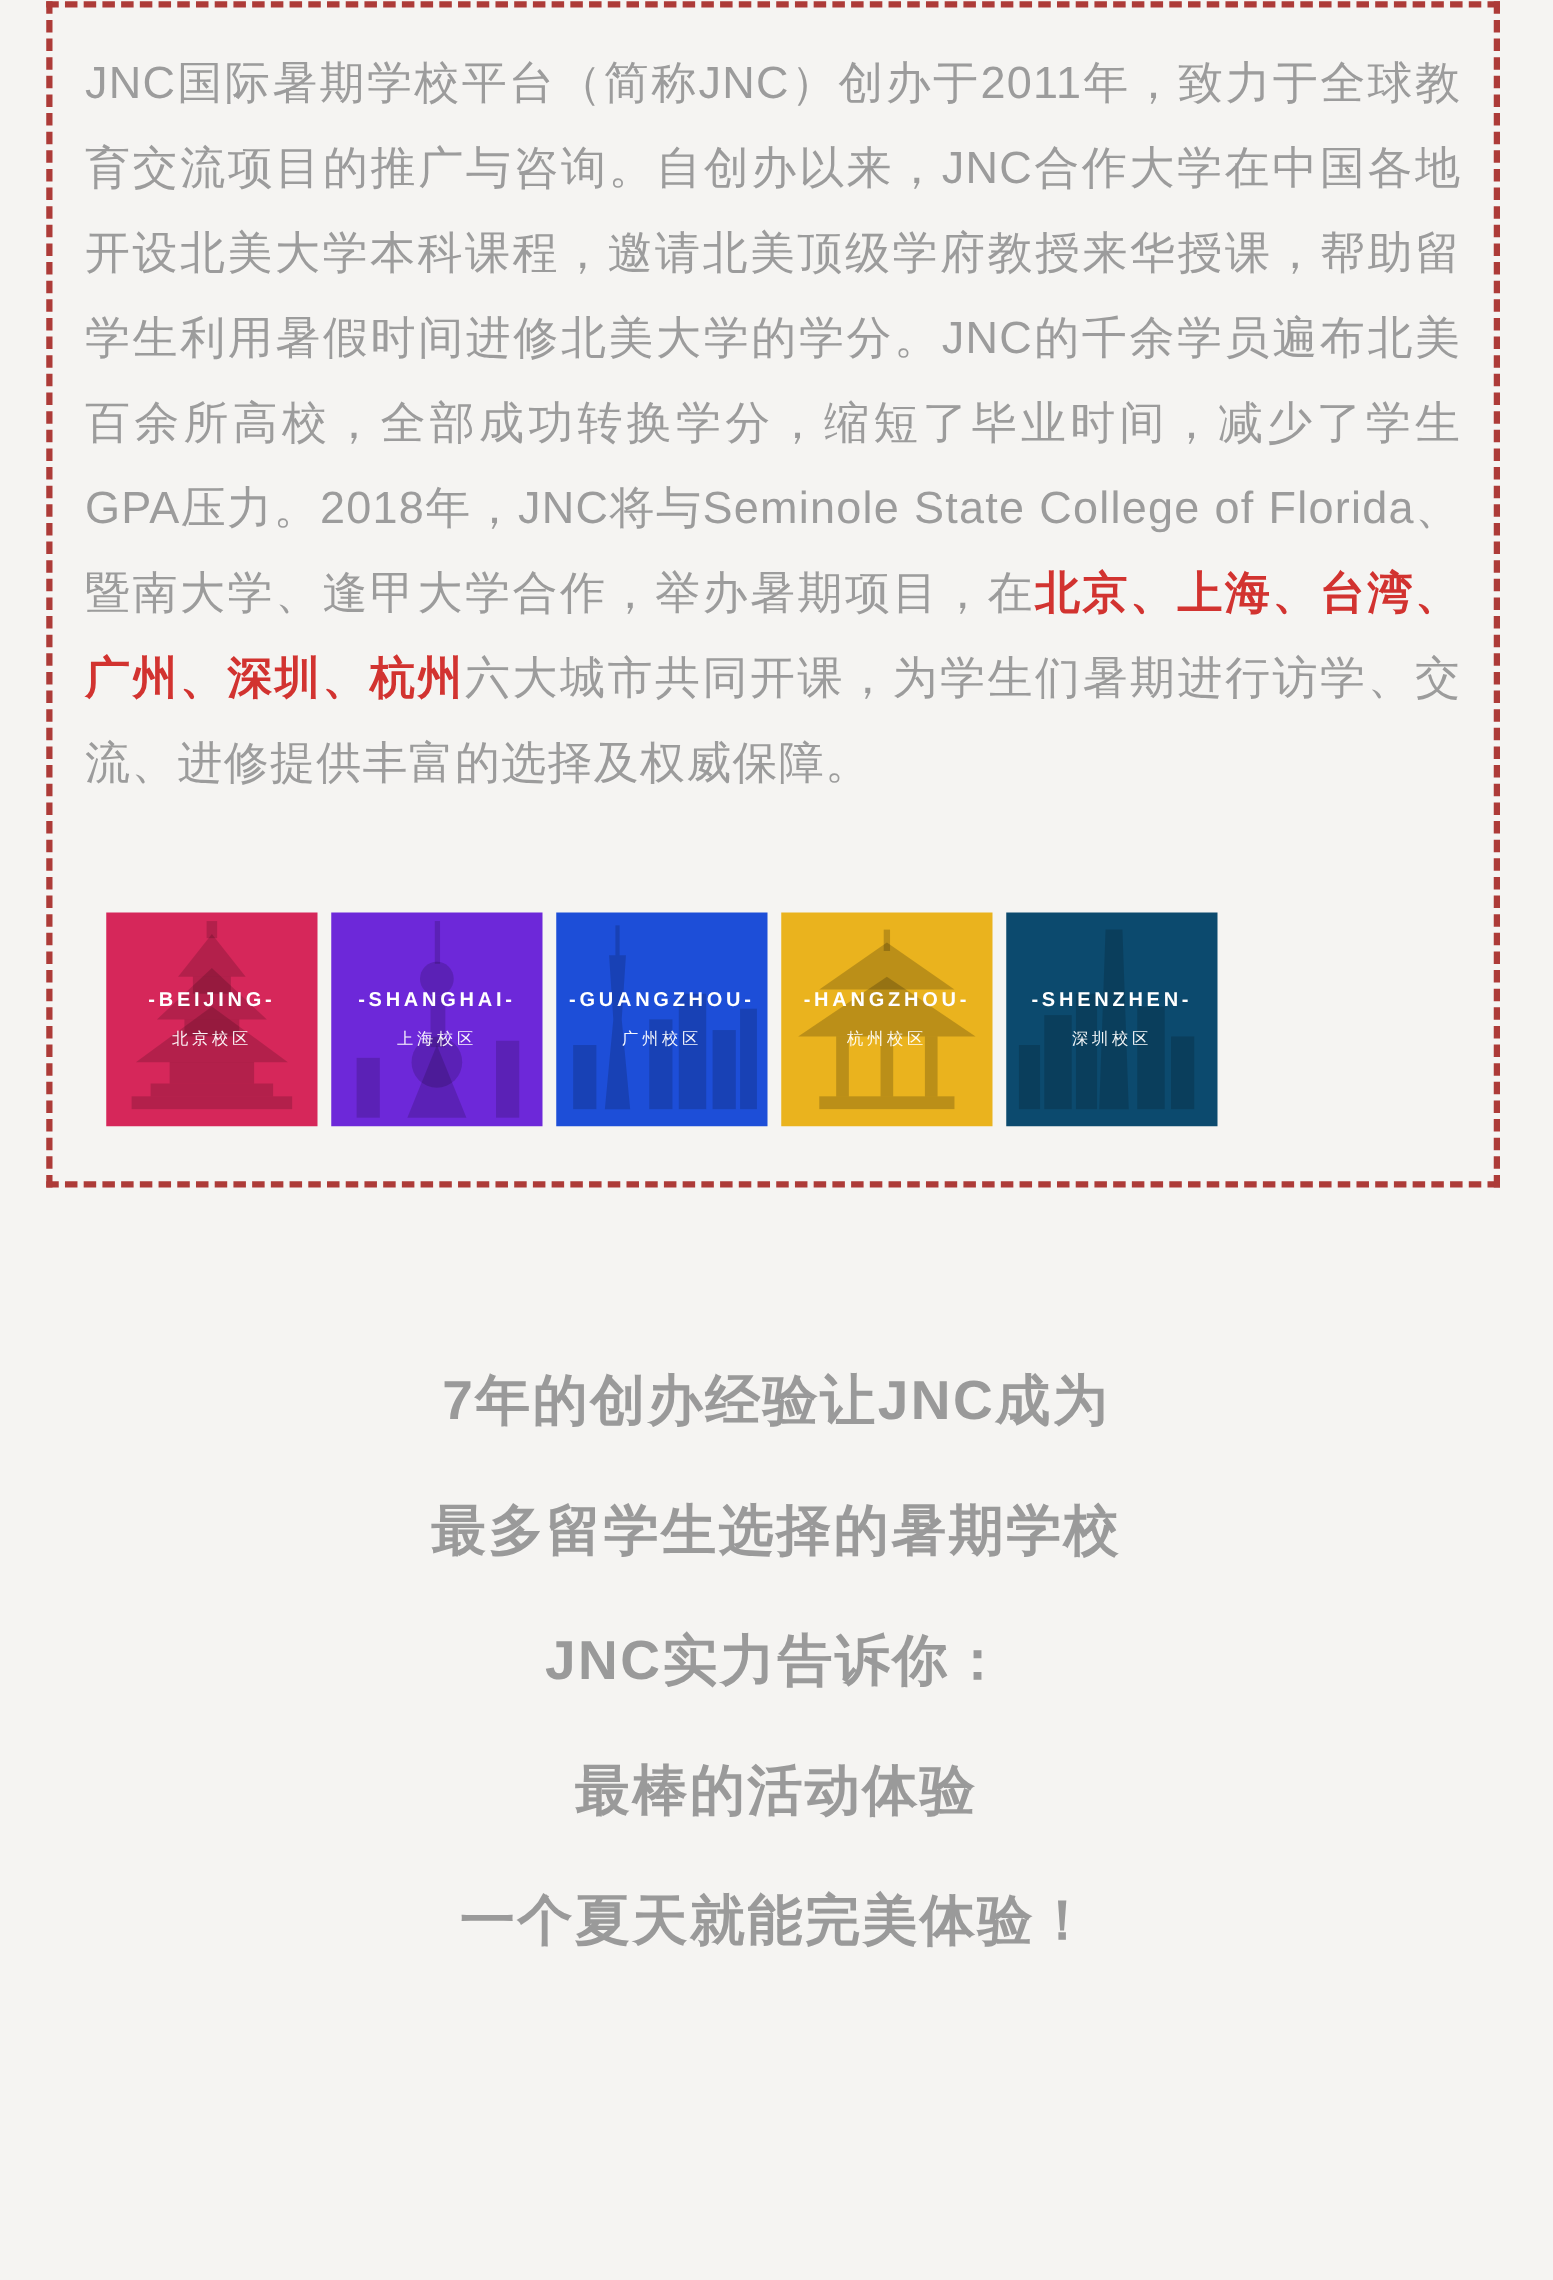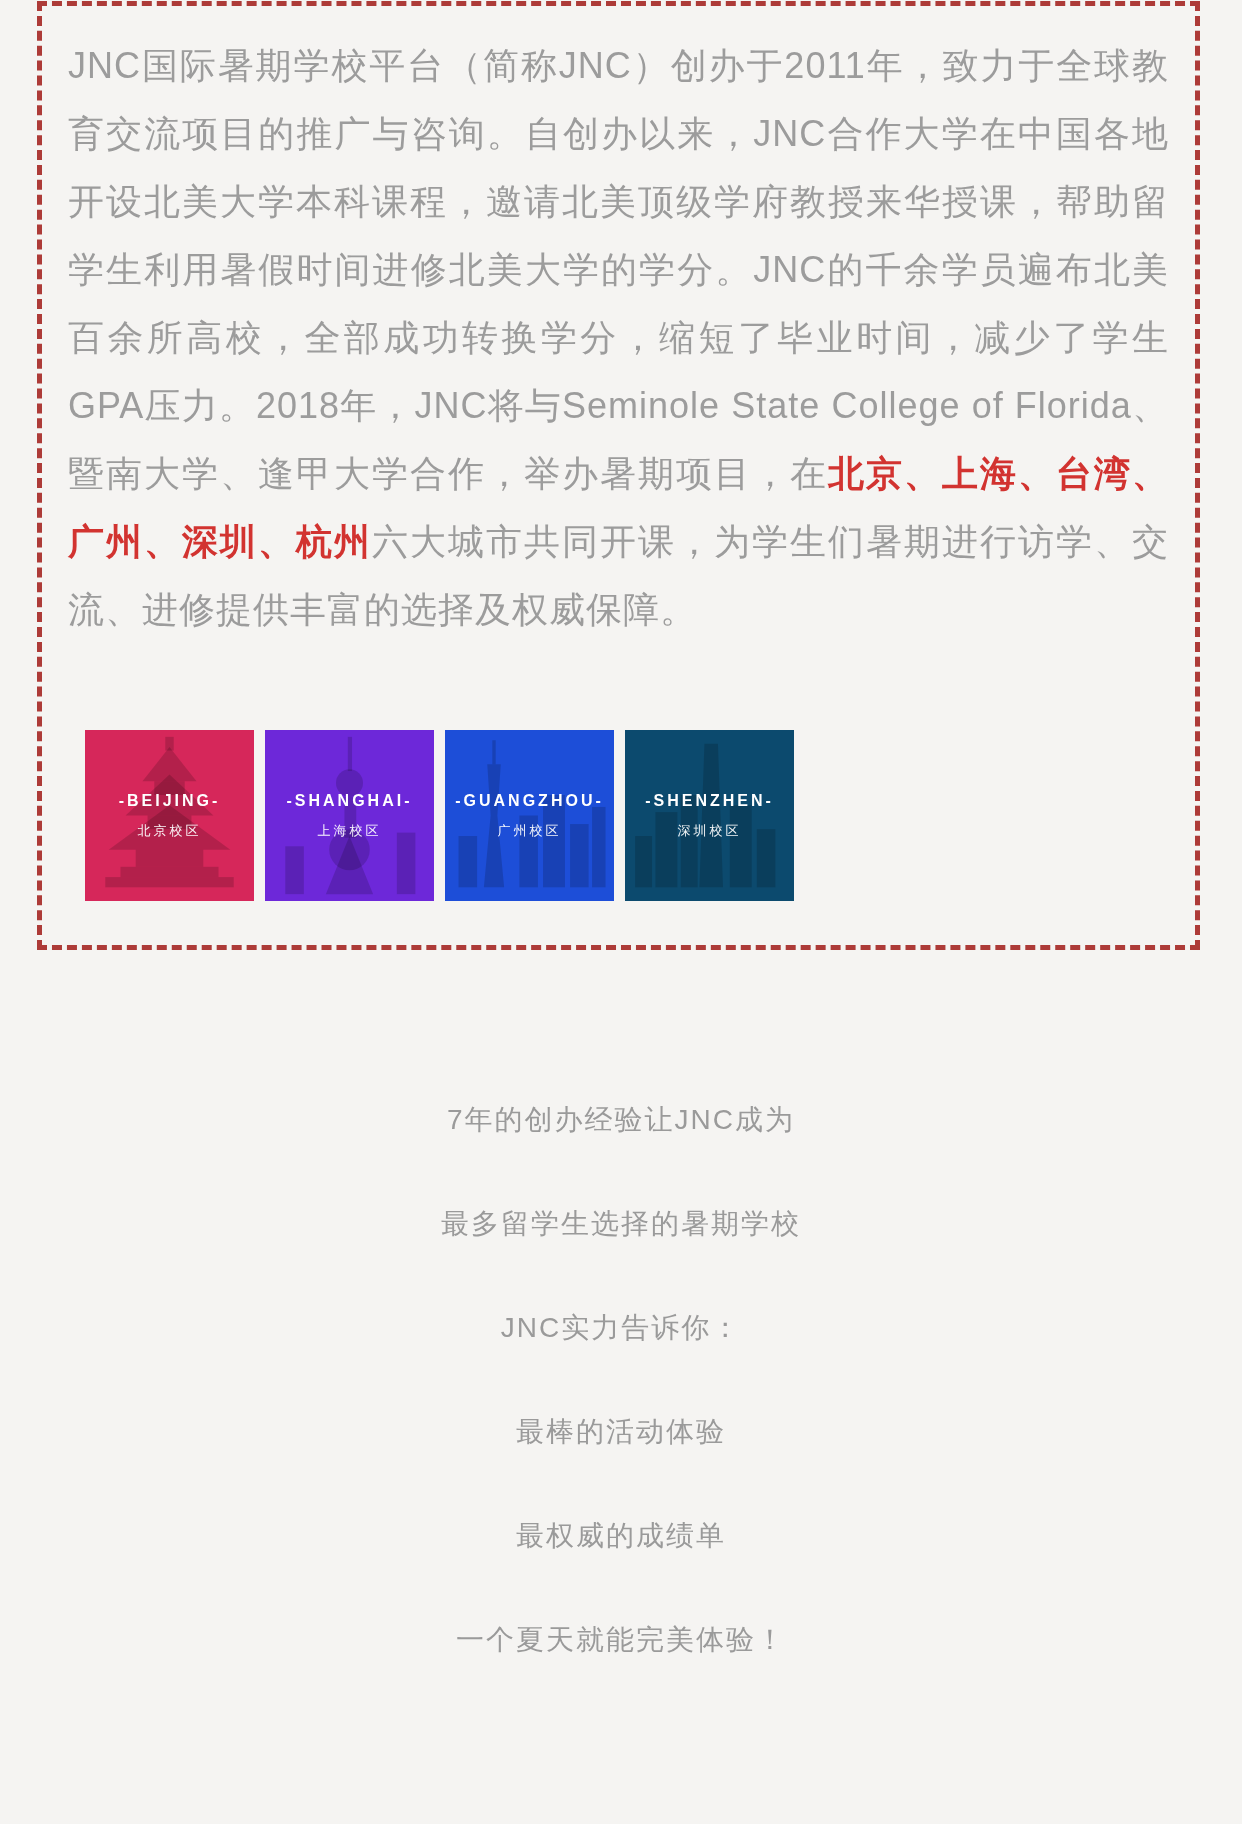--- a/index.html
+++ b/index.html
@@ -91,22 +91,22 @@
     top: 962px;
     width: 100%;
     padding-top: 106px;
     text-align: center;
   }
   .headline {
     height: 104px;
     display: flex;
     align-items: center;
     justify-content: center;
-    font-size: 28px;
-    font-weight: normal;
+    font-size: 44px;
+    font-weight: bold;
     letter-spacing: 2px;
   }
 </style>
 </head>
 <body>
 
 <div id="page" style="background: rgb(245, 244, 242);">
 
   <div class="intro-box" style="border-color: rgb(173, 59, 56);">
 
@@ -165,20 +165,37 @@
             <rect x="87" y="45" width="8" height="47"></rect>
             <rect x="8" y="62" width="11" height="30"></rect>
           </g>
         </svg>
         <div class="labels">
           <div class="en">-GUANGZHOU-</div>
           <div class="cn">广州校区</div>
         </div>
       </div>
 
+      <div class="tile" style="background: rgb(234, 179, 30);">
+        <svg viewBox="0 0 100 100" preserveAspectRatio="none">
+          <g fill="rgba(0,0,0,0.2)">
+            <rect x="48.5" y="8" width="3" height="10"></rect>
+            <polygon points="50,14 82,36 18,36"></polygon>
+            <polygon points="50,30 92,58 8,58"></polygon>
+            <rect x="26" y="58" width="6" height="28"></rect>
+            <rect x="47" y="58" width="6" height="28"></rect>
+            <rect x="68" y="58" width="6" height="28"></rect>
+            <rect x="18" y="86" width="64" height="6"></rect>
+          </g>
+        </svg>
+        <div class="labels">
+          <div class="en">-HANGZHOU-</div>
+          <div class="cn">杭州校区</div>
+        </div>
+      </div>
 
       <div class="tile" style="background: #0c4a6e;">
         <svg viewBox="0 0 100 100" preserveAspectRatio="none">
           <g fill="rgba(0,0,0,0.16)">
             <polygon points="47,8 55,8 58,92 44,92"></polygon>
             <rect x="18" y="48" width="13" height="44"></rect>
             <rect x="33" y="38" width="10" height="54"></rect>
             <rect x="62" y="44" width="13" height="48"></rect>
             <rect x="78" y="58" width="11" height="34"></rect>
             <rect x="6" y="62" width="10" height="30"></rect>
@@ -192,17 +209,16 @@
 
 
     </div>
   </div>
 
   <div class="headlines" style="color: rgb(154, 154, 154);">
     <div class="headline">7年的创办经验让JNC成为</div>
     <div class="headline">最多留学生选择的暑期学校</div>
     <div class="headline">JNC实力告诉你：</div>
     <div class="headline">最棒的活动体验</div>
-    <div class="headline">最权威的成绩单</div>
     <div class="headline">一个夏天就能完美体验！</div>
   </div>
 
 </div>
 
 </body></html>

